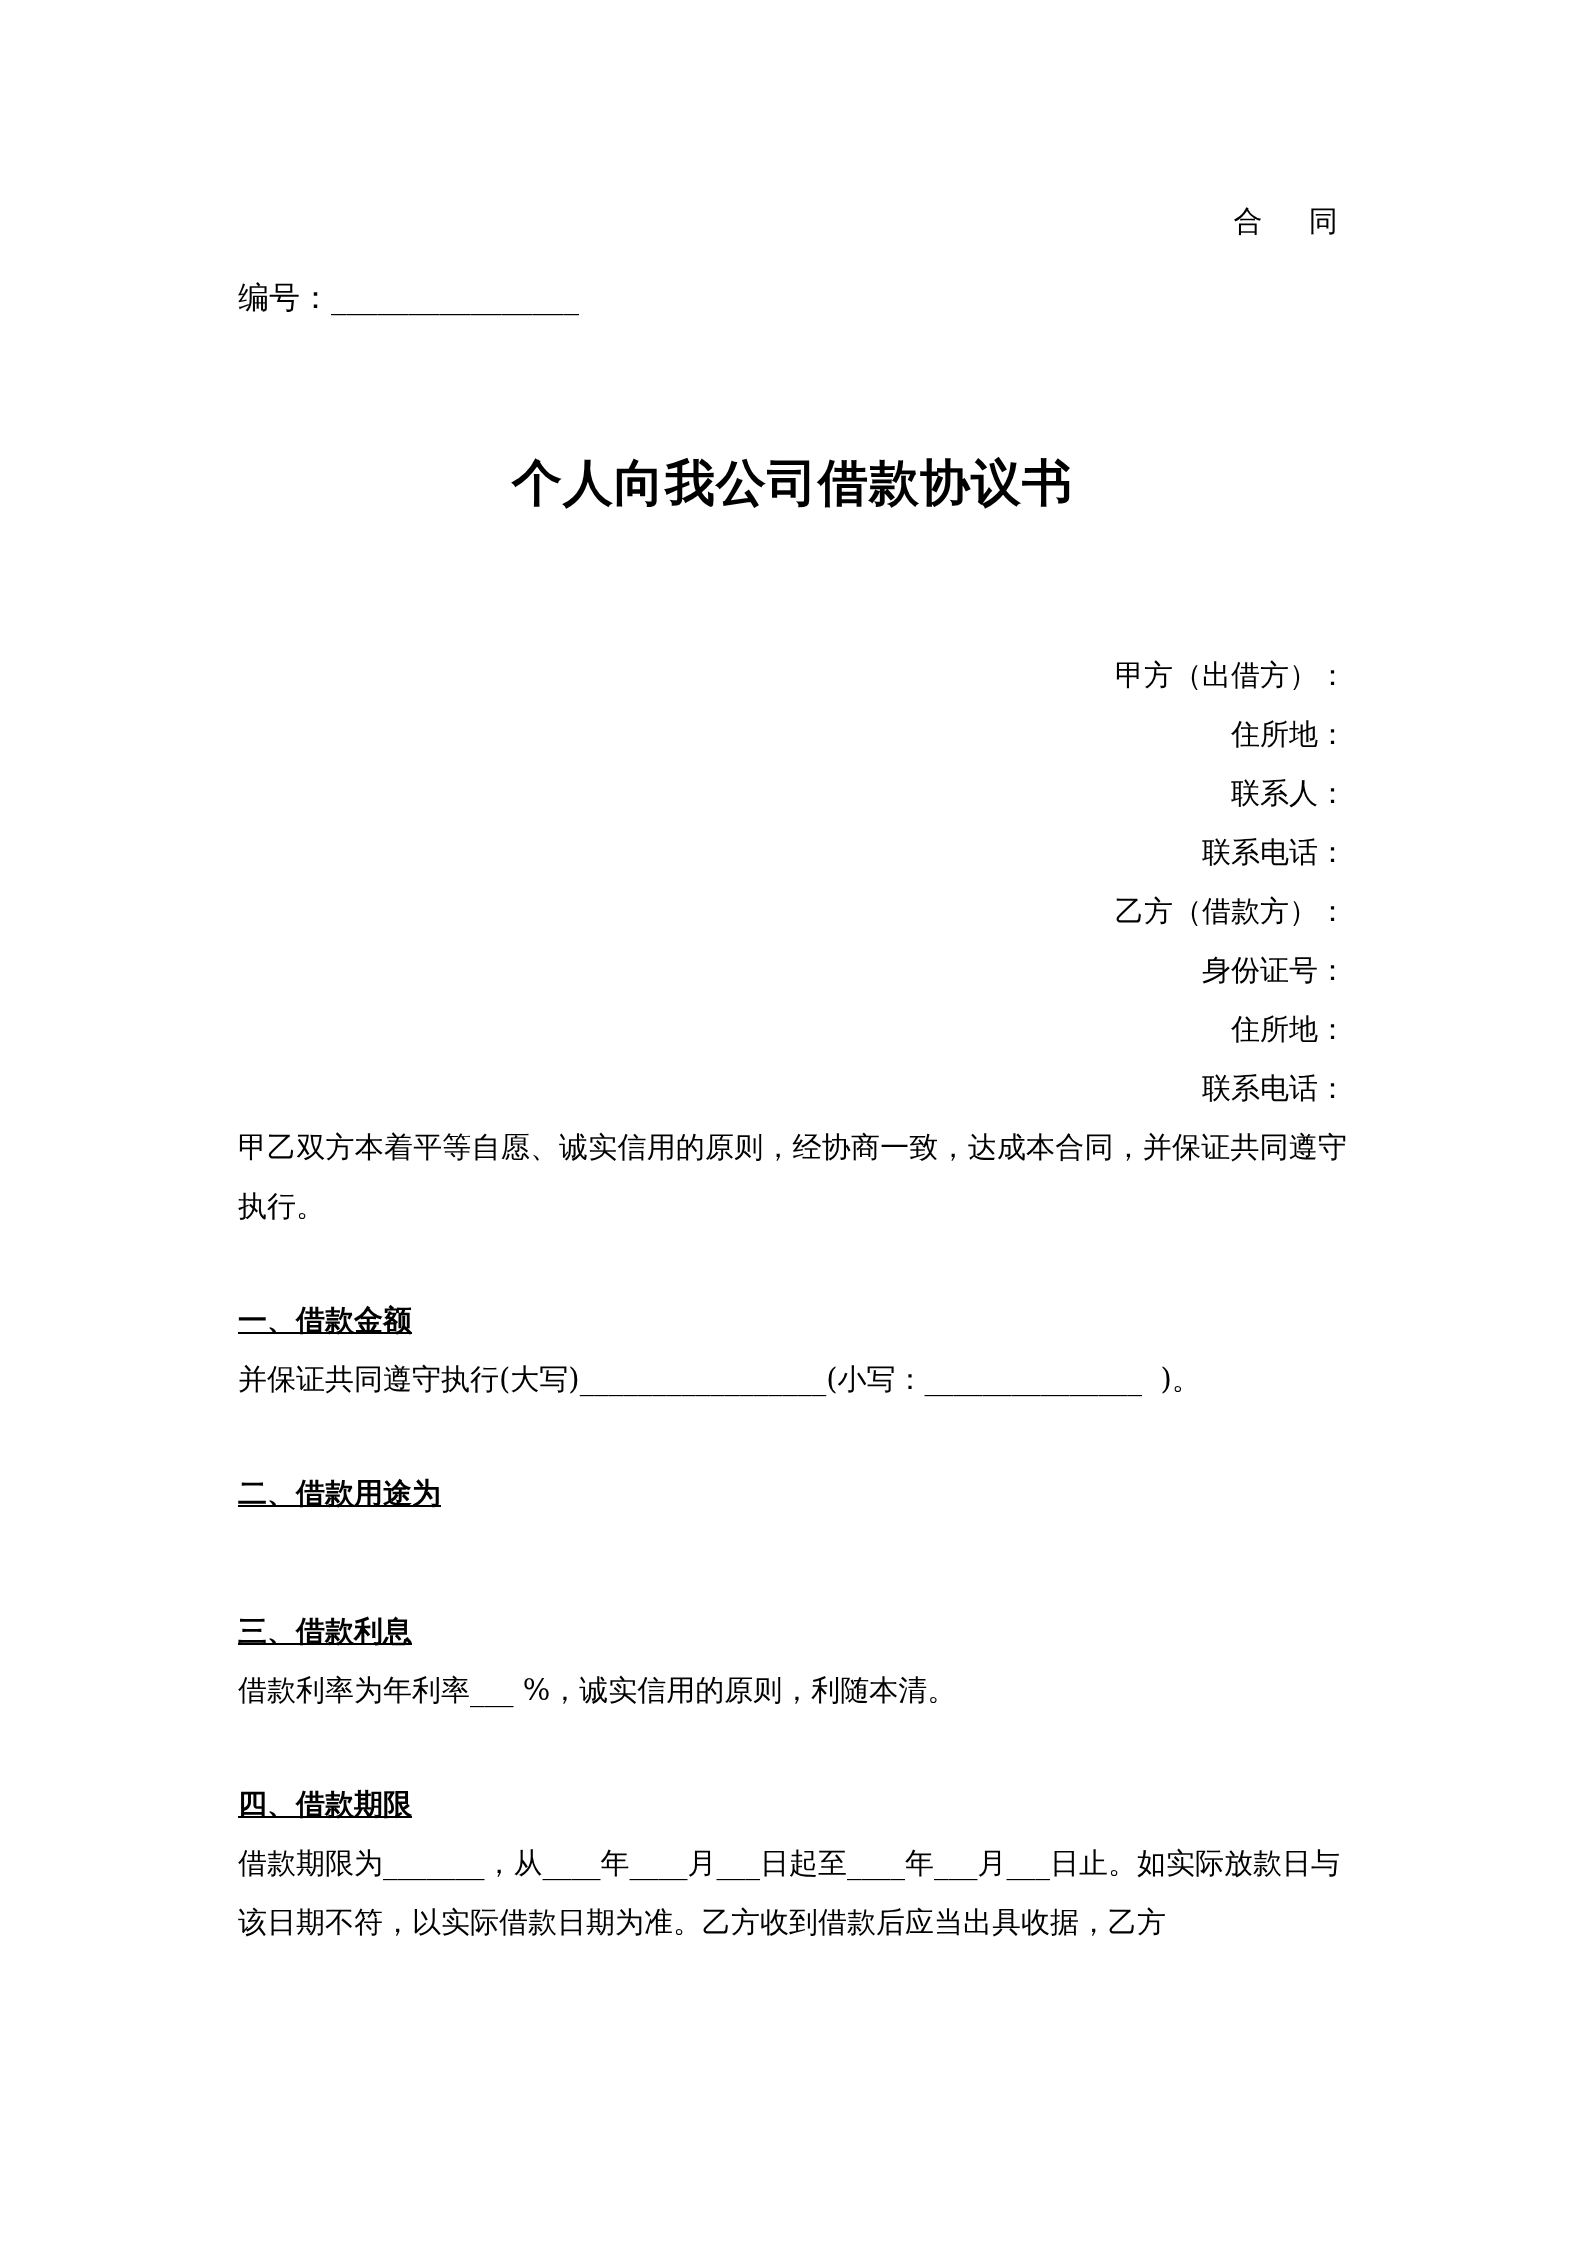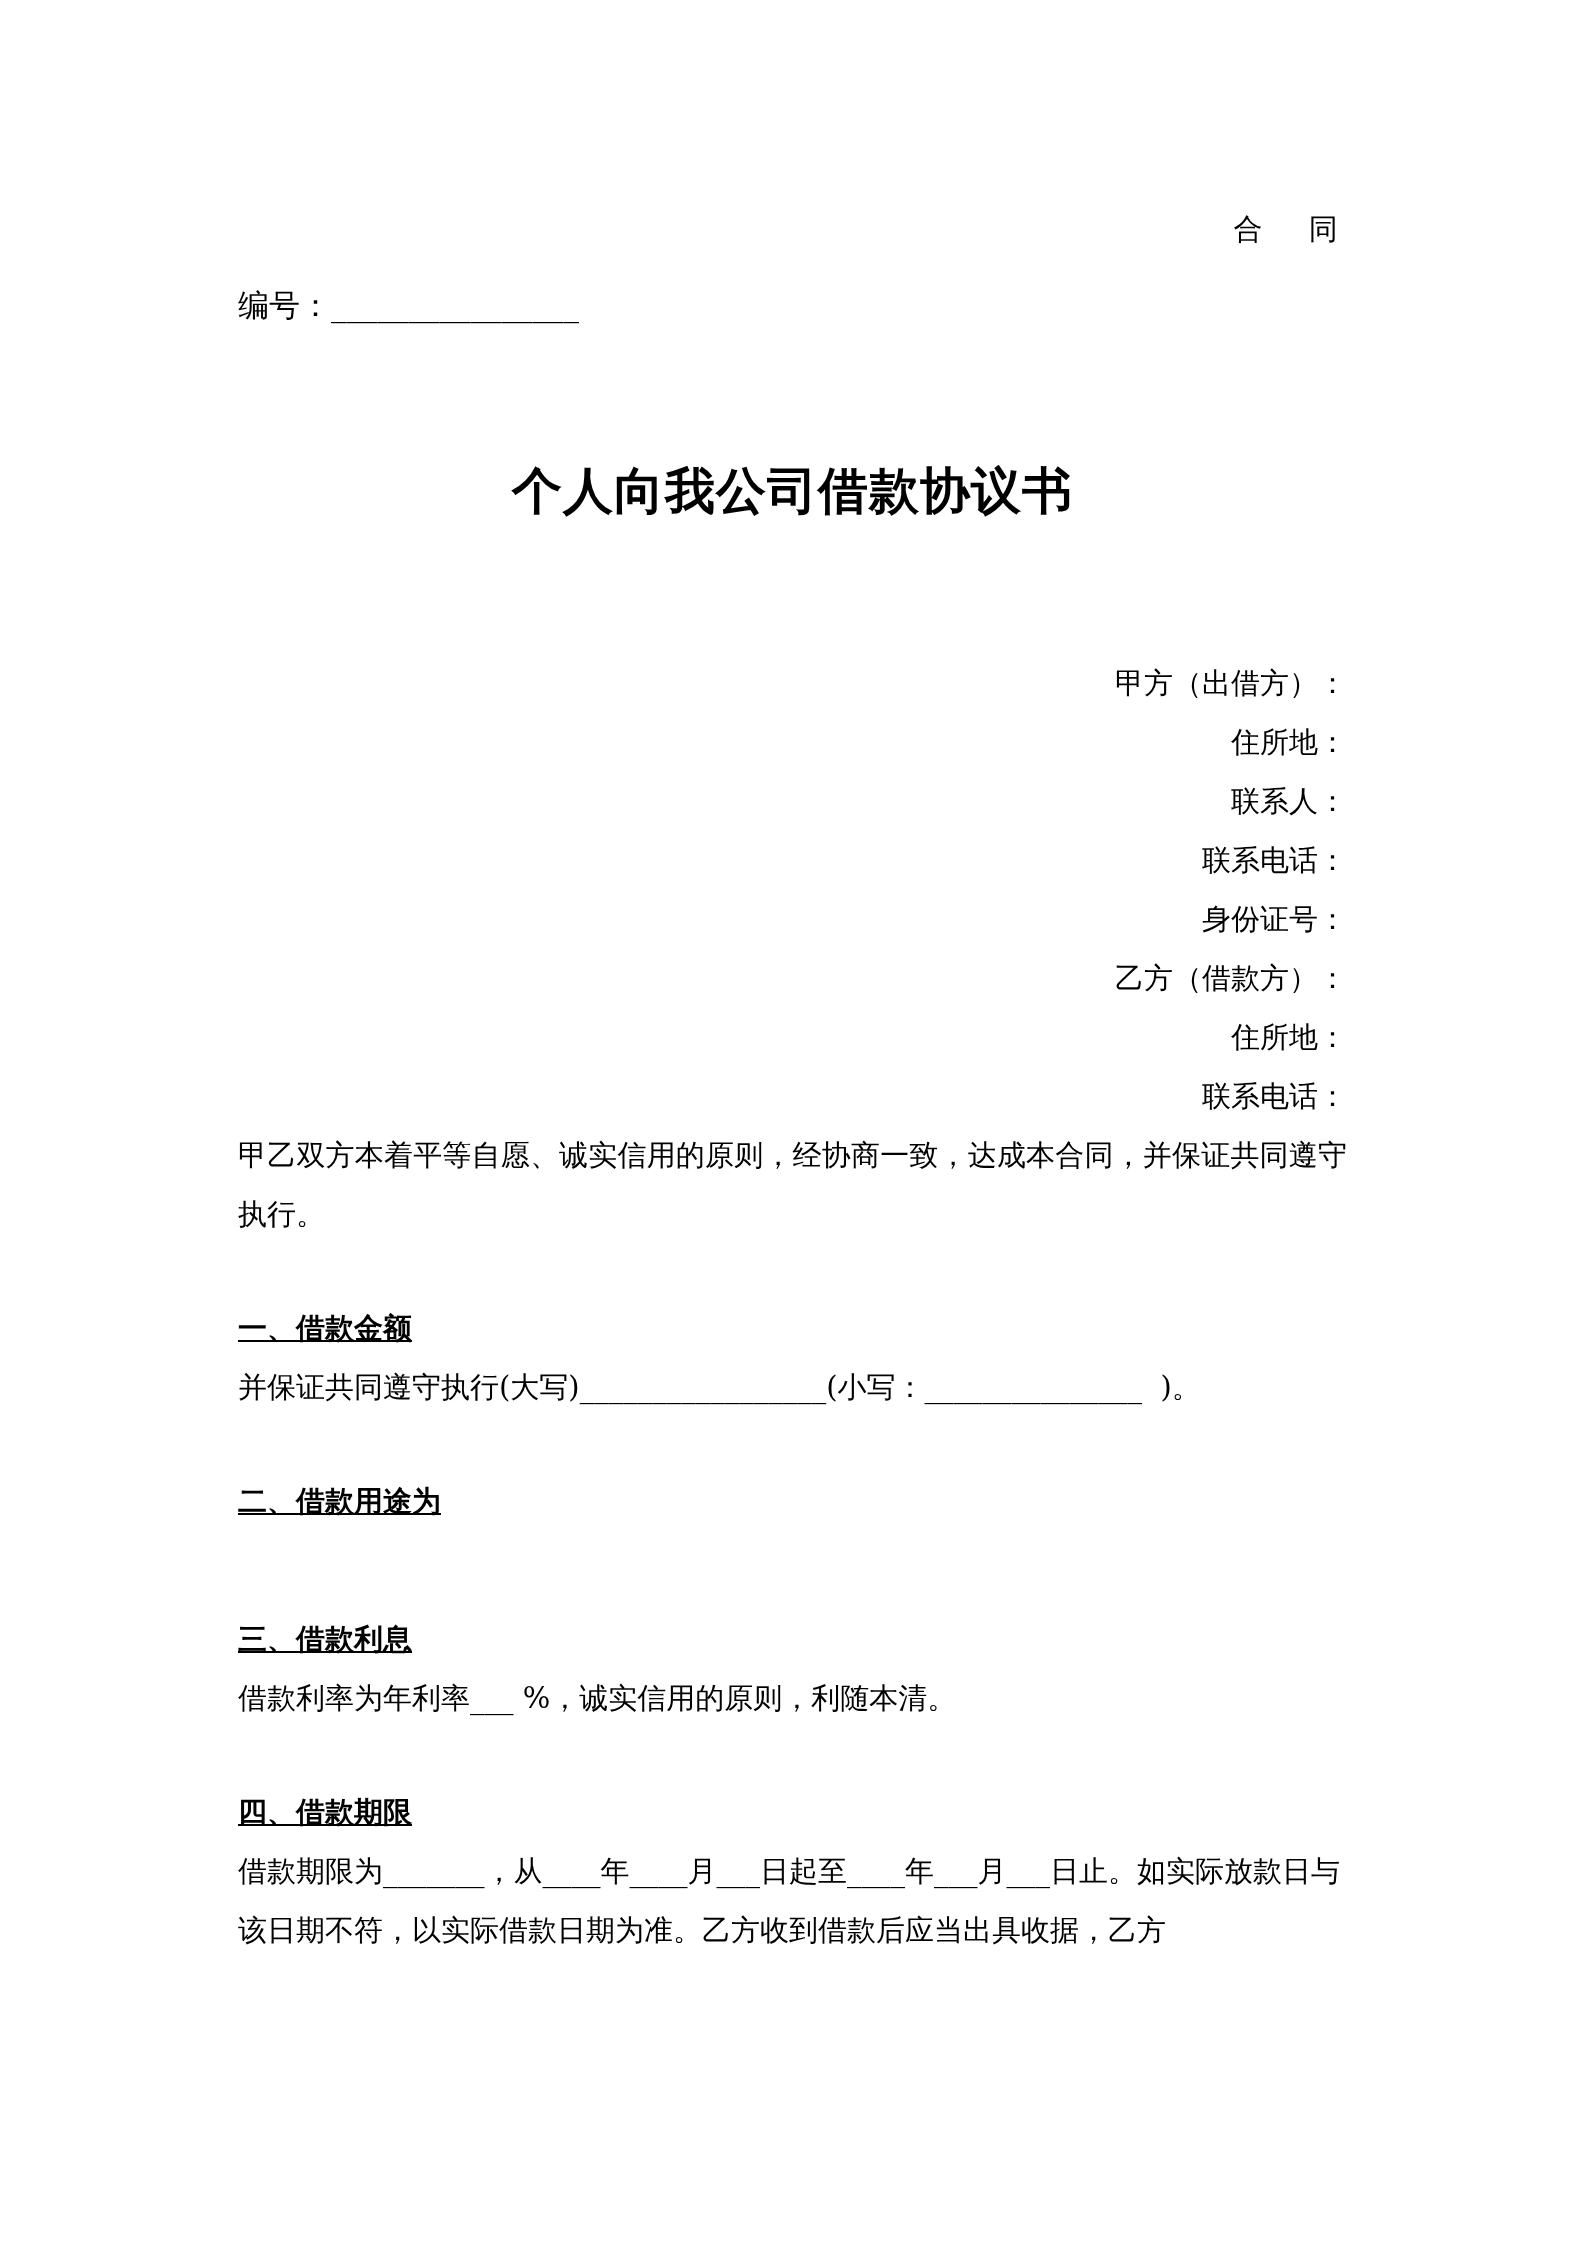--- a/index.html
+++ b/index.html
@@ -22,21 +22,21 @@
     background: #ffffff;
     margin: 0 auto;
     overflow: hidden;
     box-sizing: border-box;
   }
 
   
   .content {
     position: absolute;
     left: 238px;
-    top: 16px;
+    top: 8px;
     width: 1109px;
   }
 
   
   .header-contract {
     text-align: right;
     font-size: 29px;
     line-height: 1.2;
     letter-spacing: 0.32em;
     padding-top: 196px;
@@ -124,22 +124,22 @@
     <div class="parties-wrap">
 
       <div class="party-block">
         <div class="party-line">甲方（出借方）：</div>
         <div class="party-line">住所地：</div>
         <div class="party-line">联系人：</div>
         <div class="party-line">联系电话：</div>
       </div>
 
       <div class="party-block">
+        <div class="party-line">乙方（借款方）：</div>
         <div class="party-line">身份证号：</div>
-        <div class="party-line">乙方（借款方）：</div>
         <div class="party-line">住所地：</div>
         <div class="party-line">联系电话：</div>
       </div>
 
     </div>
 
     <div class="para">甲乙双方本着平等自愿、诚实信用的原则，经协商一致，达成本合同，并保证共同遵守执行。</div>
 
     <div class="section-heading">一、借款金额</div>
     <div class="section-body">并保证共同遵守执行(大写)_________________(小写：_______________  )。</div>

